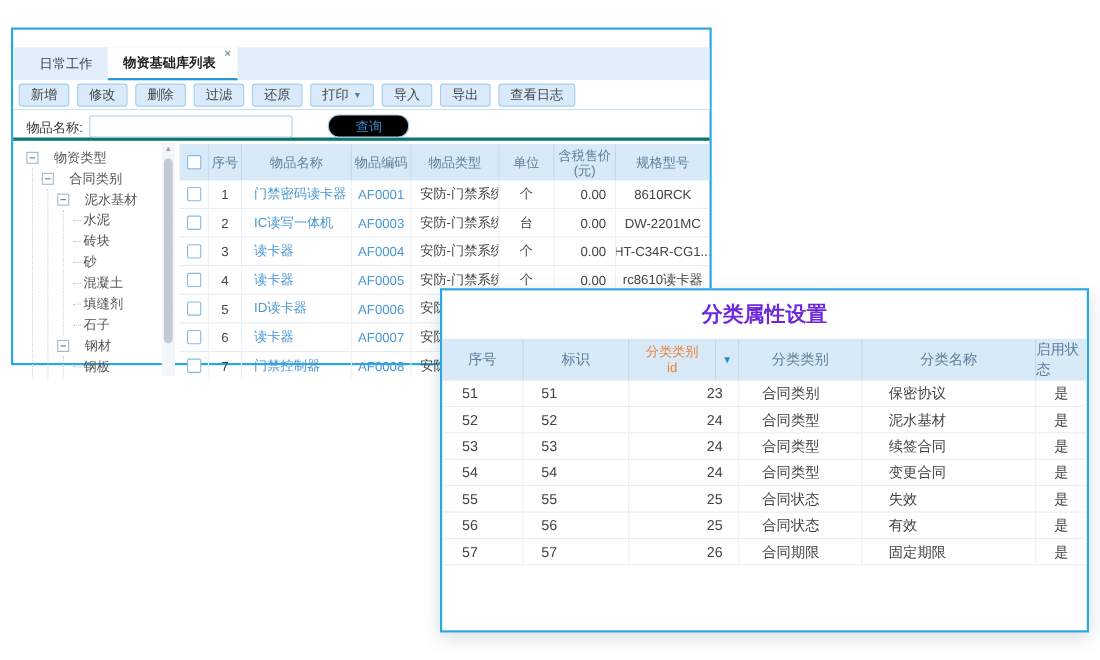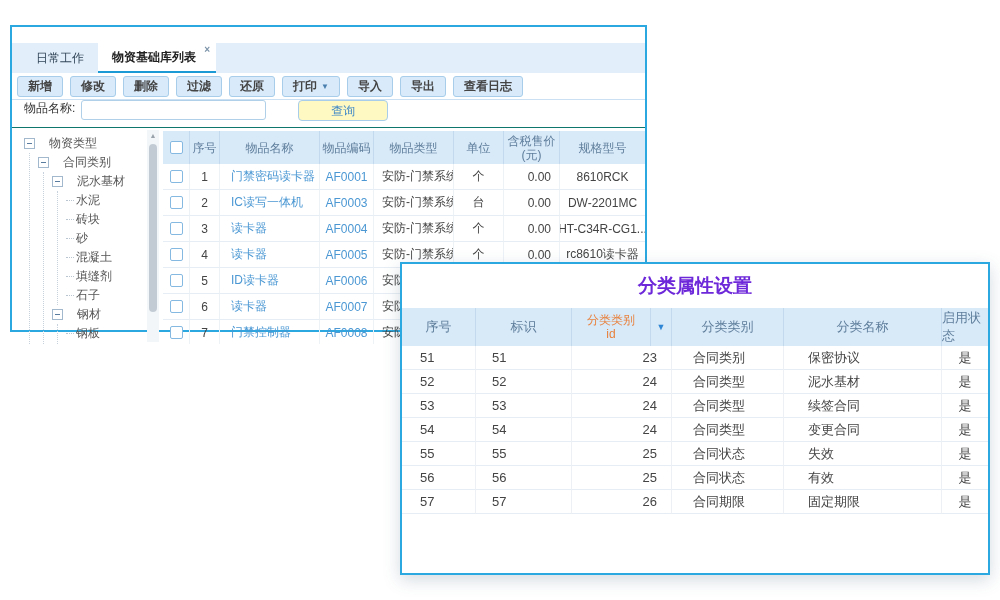--- a/index.html
+++ b/index.html
@@ -11,29 +11,29 @@
 
   
   .tabbar { height:30px; background:#E2EEF9; display:flex; align-items:stretch; padding-left:10px;margin-top:16px; }
   .tab { display:flex; align-items:center; padding:0 14px; font-size:12px; color:#33475a; cursor:pointer; }
   .tab.active { background:#fff; border-bottom:2px solid #1B9AD6; font-weight:bold; color:#222; position:relative; padding-right:20px; }
   .tab .close { position:absolute; top:2px; right:6px; font-size:10px; color:#7b93a8; line-height:10px; }
 
   
   .toolbar { height:27px; display:flex; align-items:center; gap:7px; padding:0 5px; border-bottom:1px solid #CBE0F2; background:#fff; }
   .tbtn { background:#D9EBFA; border:1px solid #A7CDEA; border-radius:3px; font-size:12px; color:#444;
-          padding:2px 10px; height:21px; display:flex; align-items:center; gap:4px; cursor:pointer; white-space:nowrap;font-weight:bold; }
+          padding:2px 10px; height:21px; display:flex; align-items:center; gap:4px; cursor:pointer; white-space:nowrap; }
   .tbtn .dd { font-size:8px; color:#4a7fae; }
 
   
-  .searchrow { height:28px; display:flex; align-items:flex-start; padding-left:12px; border-bottom:1px solid #0f766e; }
+  .searchrow { height:28px; display:flex; align-items:flex-end; padding-left:12px; border-bottom:3px solid #0f766e; }
   .searchrow label { font-size:12px; color:#333; margin-right:6px; }
   .searchrow input { width:185px; height:20px; border:1px solid #AFD0E8; border-radius:3px; outline:none; padding:0 5px; font-size:12px; }
-  .qbtn { margin-left:32px; background:#fef9c3; border:1px solid #A7CDEA; border-radius:4px; color:#3D87C6;
-          font-size:12px; padding:2px 32px; height:21px; cursor:pointer; }
+  .qbtn { margin-left:32px; background:#000000; border:1px solid #A7CDEA; border-radius:10px; color:#3D87C6;
+          font-size:12px; padding:2px 24px; height:21px; cursor:pointer; }
 
   
   .w1body { display:flex; height:216px; overflow:hidden; }
   .treepanel { width:148px; position:relative; overflow:hidden; flex:none; }
   .tree { padding:6px 16px 0 12px; font-size:12px; color:#555; }
   .tnode { height:19px; display:flex; align-items:center; gap:14px; white-space:nowrap; cursor:pointer; }
   .exp { width:11px; height:11px; border:1px solid #A2B8CC; background:#fff; position:relative; flex:none; }
   .exp::before { content:""; position:absolute; left:2px; right:2px; top:4px; height:1px; background:#5A7C9E; }
   .tch { margin-left:5px; padding-left:8px; border-left:1px dotted #C7D2DC; }
   .leaf { position:relative; padding-left:10px; }

